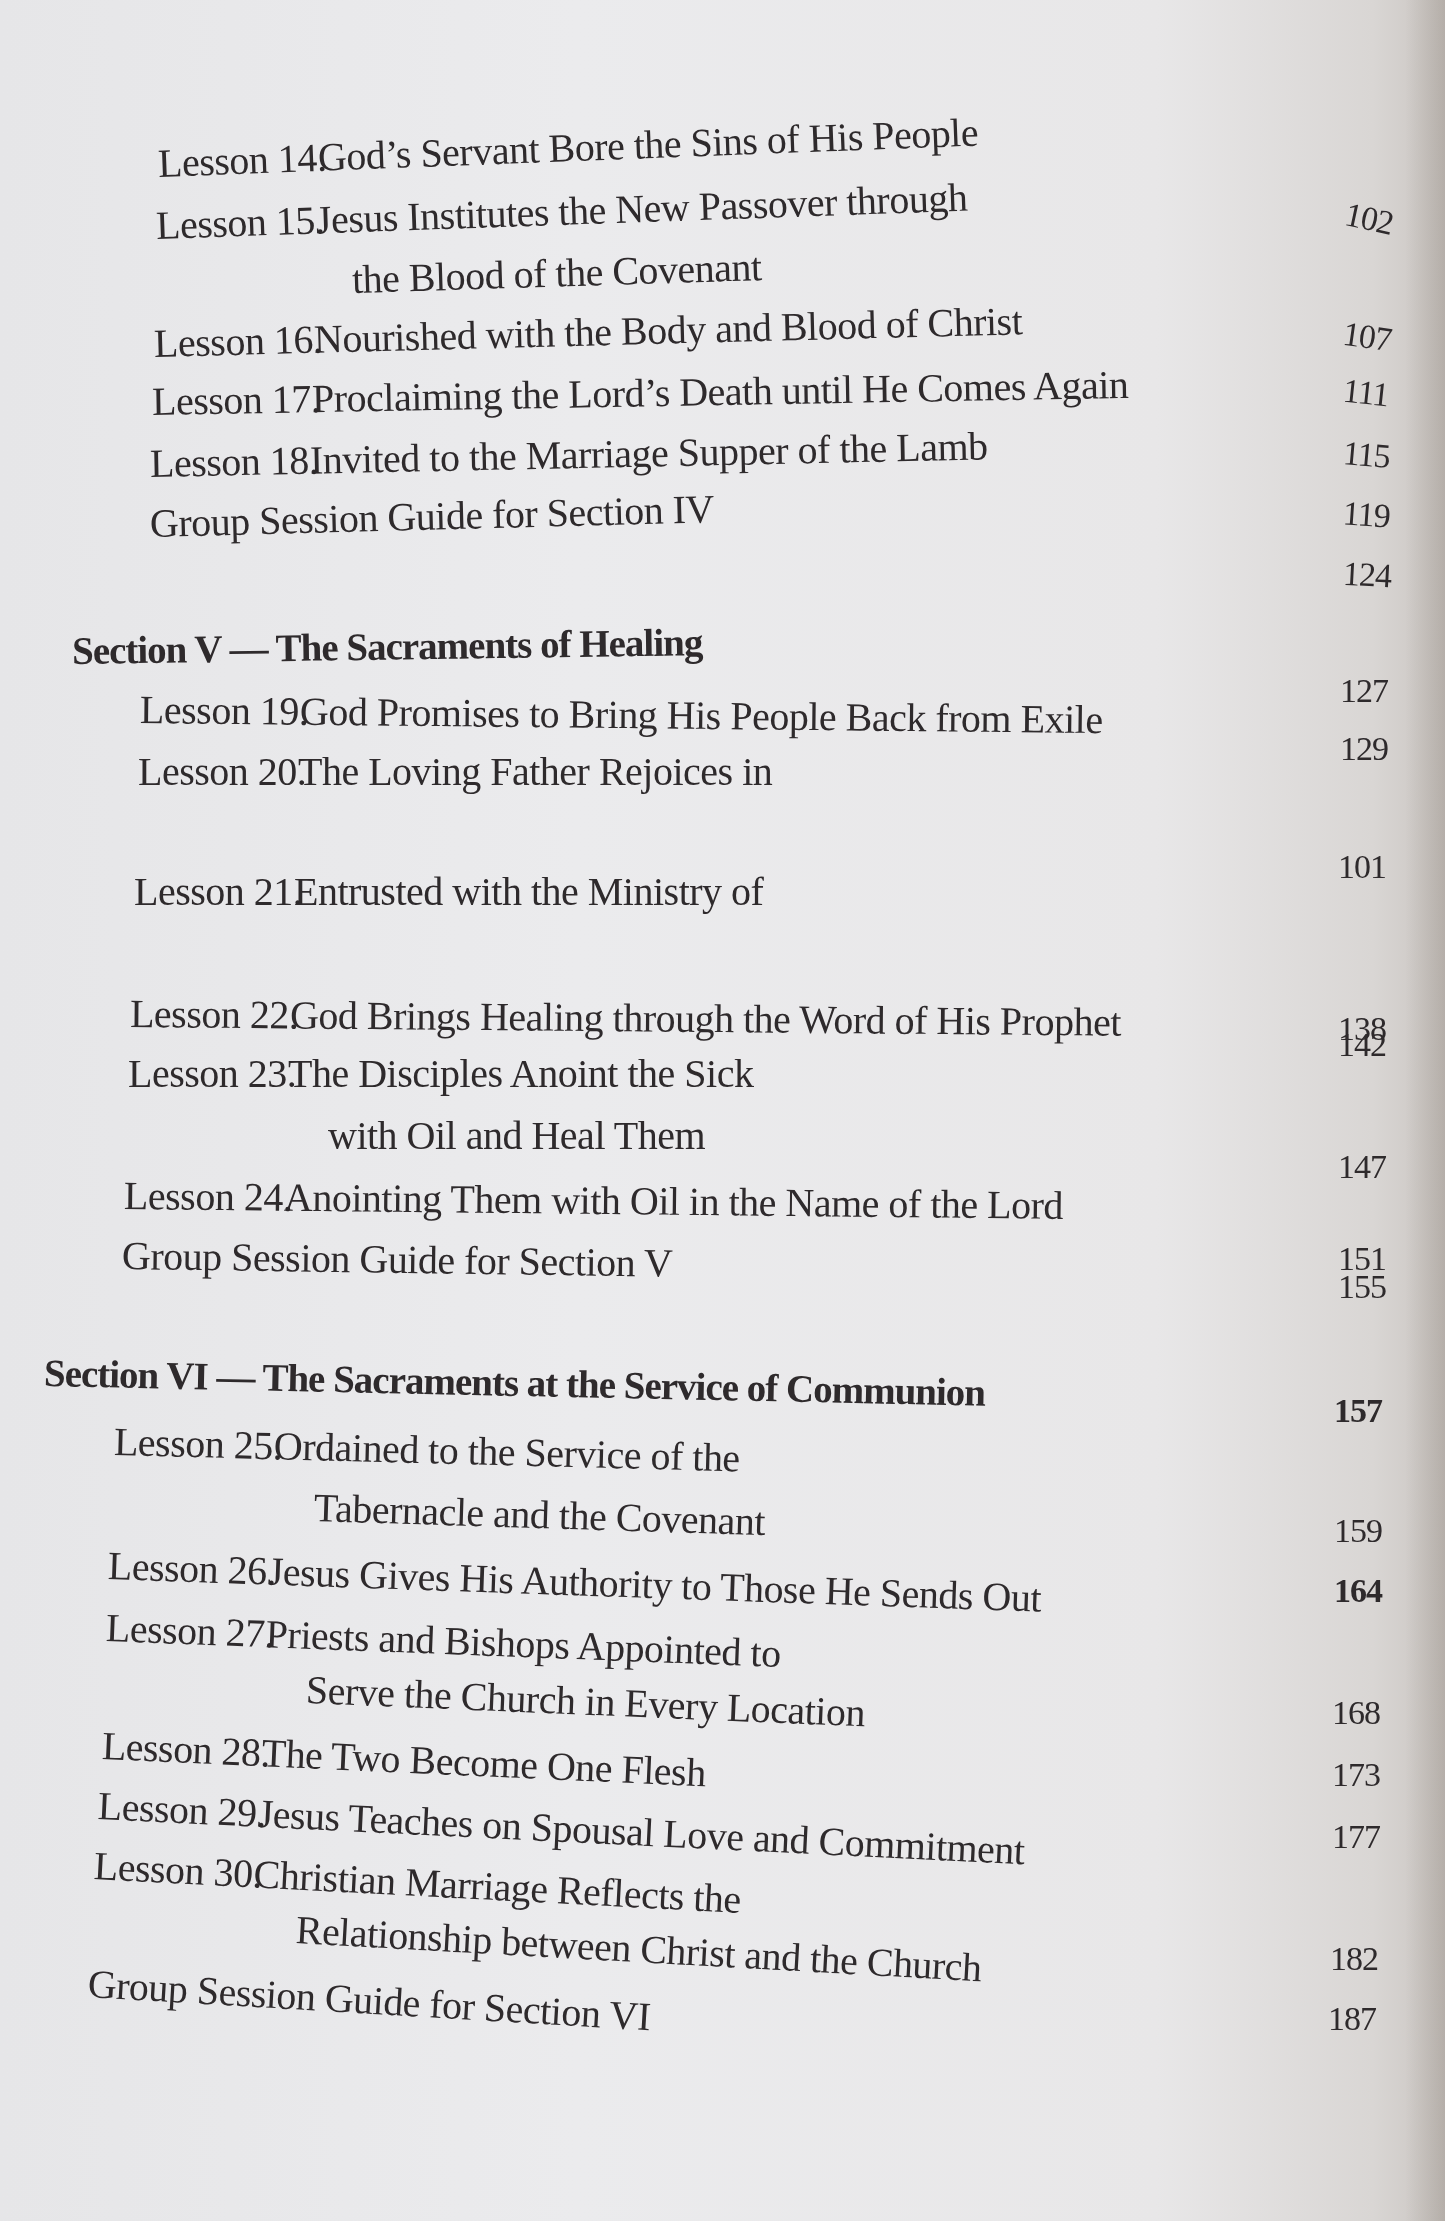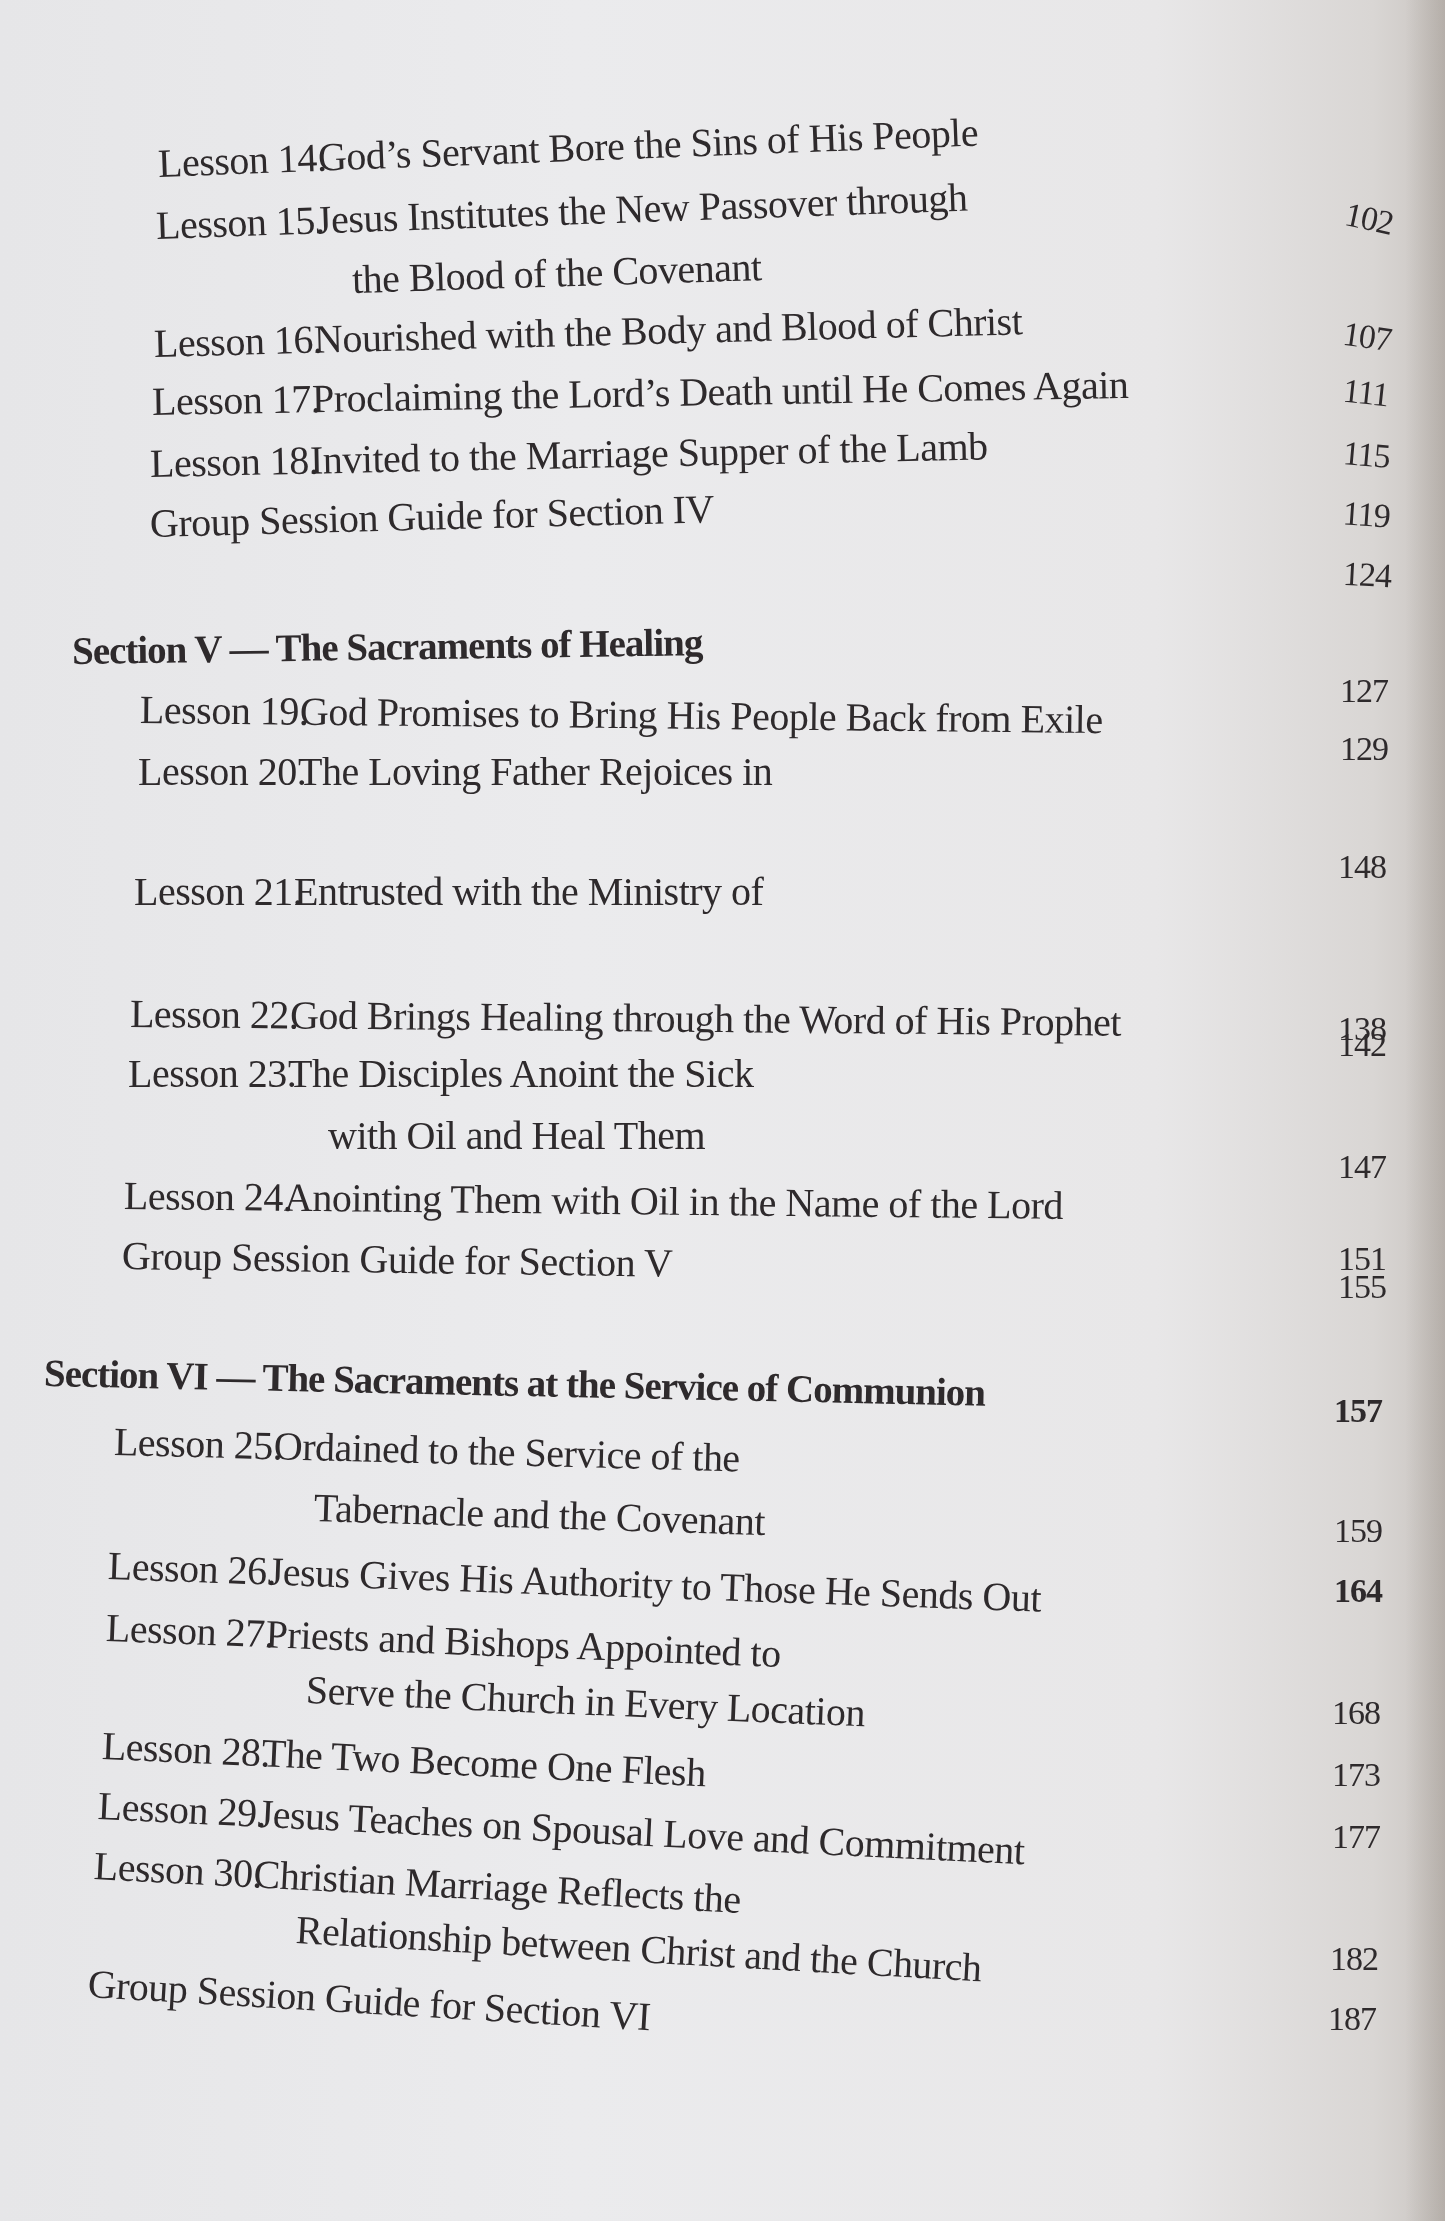--- a/index.html
+++ b/index.html
@@ -117,21 +117,21 @@
   </div>
 
   <div class="pnum" style="top:200px; left:1345px; transform:rotate(12deg);">102</div>
   <div class="pnum" style="top:318px; left:1343px; transform:rotate(8deg);">107</div>
   <div class="pnum" style="top:374px; left:1343px; transform:rotate(6deg);">111</div>
   <div class="pnum" style="top:436px; left:1343px; transform:rotate(5deg);">115</div>
   <div class="pnum" style="top:496px; left:1343px; transform:rotate(4deg);">119</div>
   <div class="pnum" style="top:556px; left:1343px; transform:rotate(3deg);">124</div>
   <div class="pnum" style="top:672px; left:1340px;">127</div>
   <div class="pnum" style="top:730px; left:1340px;">129</div>
-  <div class="pnum" style="top:848px; left:1338px;">148</div>
+  <div class="pnum" style="top:848px; left:1338px;">101</div>
   <div class="pnum" style="top:1010px; left:1338px;">138</div>
   <div class="pnum" style="top:1026px; left:1338px;">142</div>
   <div class="pnum" style="top:1148px; left:1338px;">147</div>
   <div class="pnum" style="top:1240px; left:1338px;">151</div>
   <div class="pnum" style="top:1268px; left:1338px;">155</div>
   <div class="pnum" style="top:1392px; left:1334px; font-weight:bold;">157</div>
   <div class="pnum" style="top:1512px; left:1334px;">159</div>
   <div class="pnum" style="top:1572px; left:1334px;font-weight:bold;">164</div>
   <div class="pnum" style="top:1694px; left:1332px;">168</div>
   <div class="pnum" style="top:1756px; left:1332px;">173</div>

